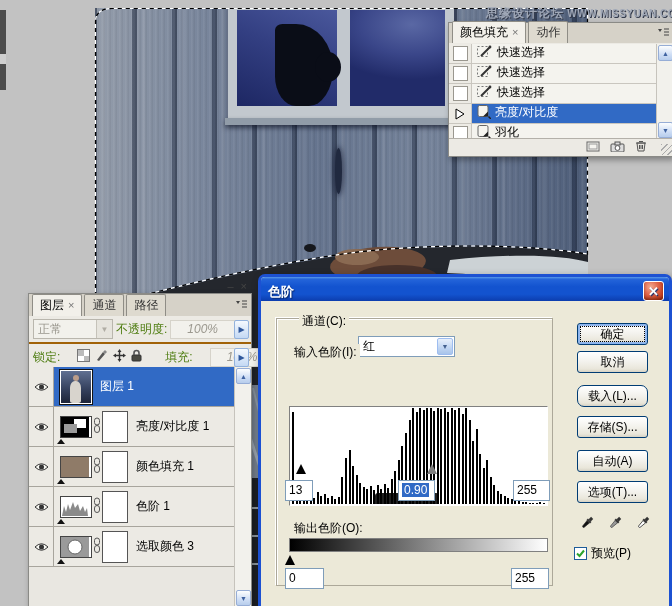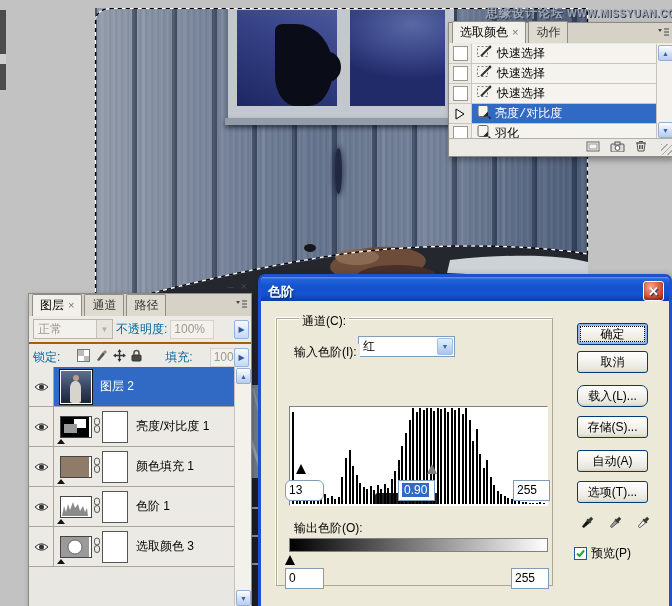--- a/index.html
+++ b/index.html
@@ -54,40 +54,40 @@
   .sbtn{position:absolute;left:1px;width:13px;height:14px;border:1px solid #96add6;border-radius:2px;
         background:linear-gradient(180deg,#fdfefe,#cfdef5 60%,#b7cdec);color:#3f62a0;font-size:7px;
         display:flex;align-items:center;justify-content:center;}
 
   
   .hist{left:448px;top:22px;width:224px;height:133px;border-right:none;}
   .hist-list{position:absolute;left:0;top:21px;right:16px;bottom:17px;background:#f4f3ee;overflow:hidden;}
   .hrow{height:19px;display:flex;align-items:stretch;border-bottom:1px solid #c9c6bf;}
   .hwellcol{width:22px;display:flex;align-items:center;justify-content:center;border-right:1px solid #c9c6bf;background:#edebe5;}
   .hwell{width:13px;height:13px;background:#fff;border:1px solid #9a978f;}
-  .hbody{flex:1;display:flex;align-items:center;gap:4px;padding-left:4px;font-family:Liberation Mono, monospace;}
+  .hbody{flex:1;display:flex;gap:4px;padding-left:4px;}
   .hrow.sel .hbody{background:#316ac5;color:#fff;}
   .hlabel{white-space:nowrap;}
   .hist-foot{position:absolute;left:0;right:0;bottom:0;height:17px;border-top:1px solid #b3b0a9;background:#eceae4;
              display:flex;align-items:center;justify-content:flex-end;gap:10px;padding-right:26px;}
   .grip{position:absolute;right:1px;bottom:1px;width:11px;height:11px;
         background:repeating-linear-gradient(135deg,#aaa 0 1px,transparent 1px 4px);}
 
   
   .layers{left:28px;top:293px;width:222px;height:313px;}
   .lrowbar{display:flex;align-items:center;padding:0 4px;gap:3px;position:relative;}
   .blendrow{height:26px;border-bottom:2px solid #a16207;}
   .lockrow{height:26px;border-bottom:1px solid #aeaba3;gap:17px;}
   .combo-dis{width:74px;height:18px;background:#f2f1ec;border:1px solid #b9b6ad;color:#9b988f;
              display:flex;align-items:center;padding-left:4px;position:relative;}
   .combo-dis .arr{position:absolute;right:0;top:0;bottom:0;width:15px;background:#e6e4dd;border-left:1px solid #c5c2b9;
              color:#b0ada4;font-size:8px;display:flex;align-items:center;justify-content:center;}
-  .glabel{color:#0369a1;white-space:nowrap;}
+  .glabel{color:#4d7c0f;white-space:nowrap;}
   .gval{color:#9b988f;width:36px;text-align:left;border:1px solid #d6d3ca;background:#f2f1ec;height:15px;
-        padding:1px 3px;}
+        padding:1px 16px;font-style:italic;}
   .spin{position:absolute;right:2px;width:13px;height:17px;border:1px solid #93b2dc;border-radius:2px;
         background:linear-gradient(180deg,#f5f9fe,#c4d9f4);color:#30589c;font-size:8px;
         display:flex;align-items:center;justify-content:center;}
   .lockicons{display:flex;gap:5px;align-items:center;}
   .layers-list{position:absolute;left:0;top:73px;right:16px;bottom:0;background:#e9e7e1;overflow:hidden;}
   .lrow{height:39px;display:flex;align-items:center;border-bottom:1px solid #a8a59d;background:#eceae4;}
   .lrow.sel{background:#316ac5;color:#fff;}
   .eyecol{width:24px;align-self:stretch;display:flex;align-items:center;justify-content:center;
           border-right:1px solid #a8a59d;background:#eceae4;flex:none;}
   .pthumb{width:30px;height:32px;margin-left:6px;flex:none;position:relative;border:1px solid #fff;outline:1px solid #111;
@@ -180,21 +180,21 @@
   <div class="edgestrip"></div>
 
   <div class="wm">
     <span class="cn">思缘设计论坛</span>
     <span class="en">WWW.MISSYUAN.COM</span>
   </div>
 
   <div class="panel hist">
     <div class="ptabs">
       <span class="ptab active">
-        <span>选取颜色</span><span class="tx">×</span>
+        <span>颜色填充</span><span class="tx">×</span>
       </span>
       <span class="ptab">
         <span>动作</span>
       </span>
       <span class="pmenu">
         <svg width="13" height="10">
             <path d="M1,2 l4,0 l-2,3 z" fill="#444"></path>
             <path d="M7,2 h5 M7,5 h5 M7,8 h5" stroke="#444"></path>
           </svg>
       </span>
@@ -357,21 +357,21 @@
     </div>
     <div class="layers-list">
         <div class="lrow sel">
           <span class="eyecol">
             <svg width="15" height="10">
               <path d="M1,5 Q7.5,-1.5 14,5 Q7.5,11.5 1,5 Z" fill="#f5f5f0" stroke="#333"></path>
               <circle cx="7.5" cy="5" r="2.5" fill="#333"></circle>
             </svg>
           </span>
           <span class="pthumb"></span>
-          <span class="lname">图层 2</span>
+          <span class="lname">图层 1</span>
         </div>
         <div class="lrow">
           <span class="eyecol">
             <svg width="15" height="10">
               <path d="M1,5 Q7.5,-1.5 14,5 Q7.5,11.5 1,5 Z" fill="#f5f5f0" stroke="#333"></path>
               <circle cx="7.5" cy="5" r="2.5" fill="#333"></circle>
             </svg>
           </span>
           <span class="adj"><svg width="28" height="20">
               <rect width="28" height="20" fill="#000"></rect>
@@ -532,21 +532,21 @@
         <div class="hbar" style="height: 1%;"></div>
         <div class="hbar" style="height: 1%;"></div>
         <div class="hbar" style="height: 1%;"></div>
         <div class="hbar" style="height: 2%;"></div>
         <div class="hbar" style="height: 1%;"></div>
       </div>
 
     <span class="abs tri tri-b" style="left:35px;top:187px;"></span>
     <span class="abs tri tri-g" style="left:166px;top:187px;"></span>
 
-    <div class="abs fld" style="left:24px;top:203px;width:39px;border-radius:6px;">
+    <div class="abs fld" style="left:24px;top:203px;width:28px;">
       <span>13</span></div>
     <div class="abs fld" style="left:137px;top:203px;width:37px;">
       <span class="hl">0.90</span></div>
     <div class="abs fld" style="left:252px;top:203px;width:37px;">
       <span>255</span></div>
 
     <span class="abs dlbl" style="left:30px;top:243px;">输出色阶(O):</span>
     <div class="abs gradbar" style="left:28px;top:261px;width:259px;"></div>
     <span class="abs tri tri-b" style="left:24px;top:278px;"></span>
 

